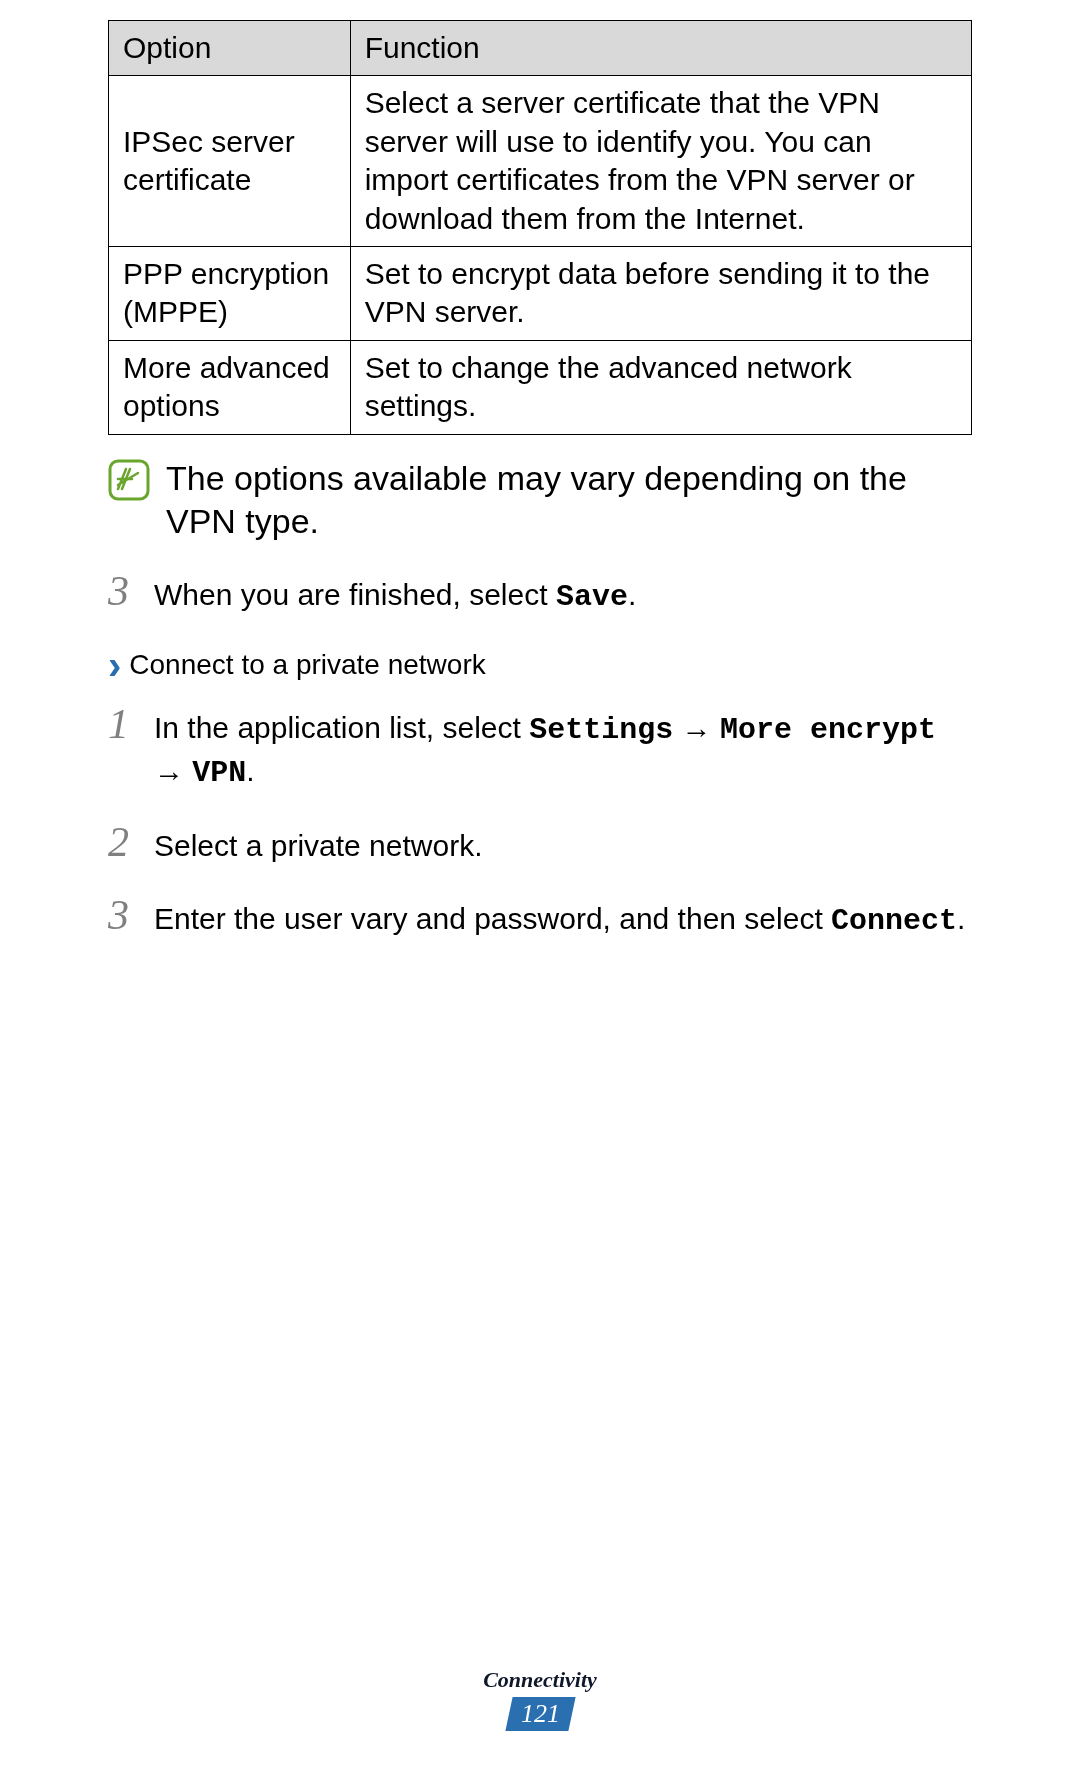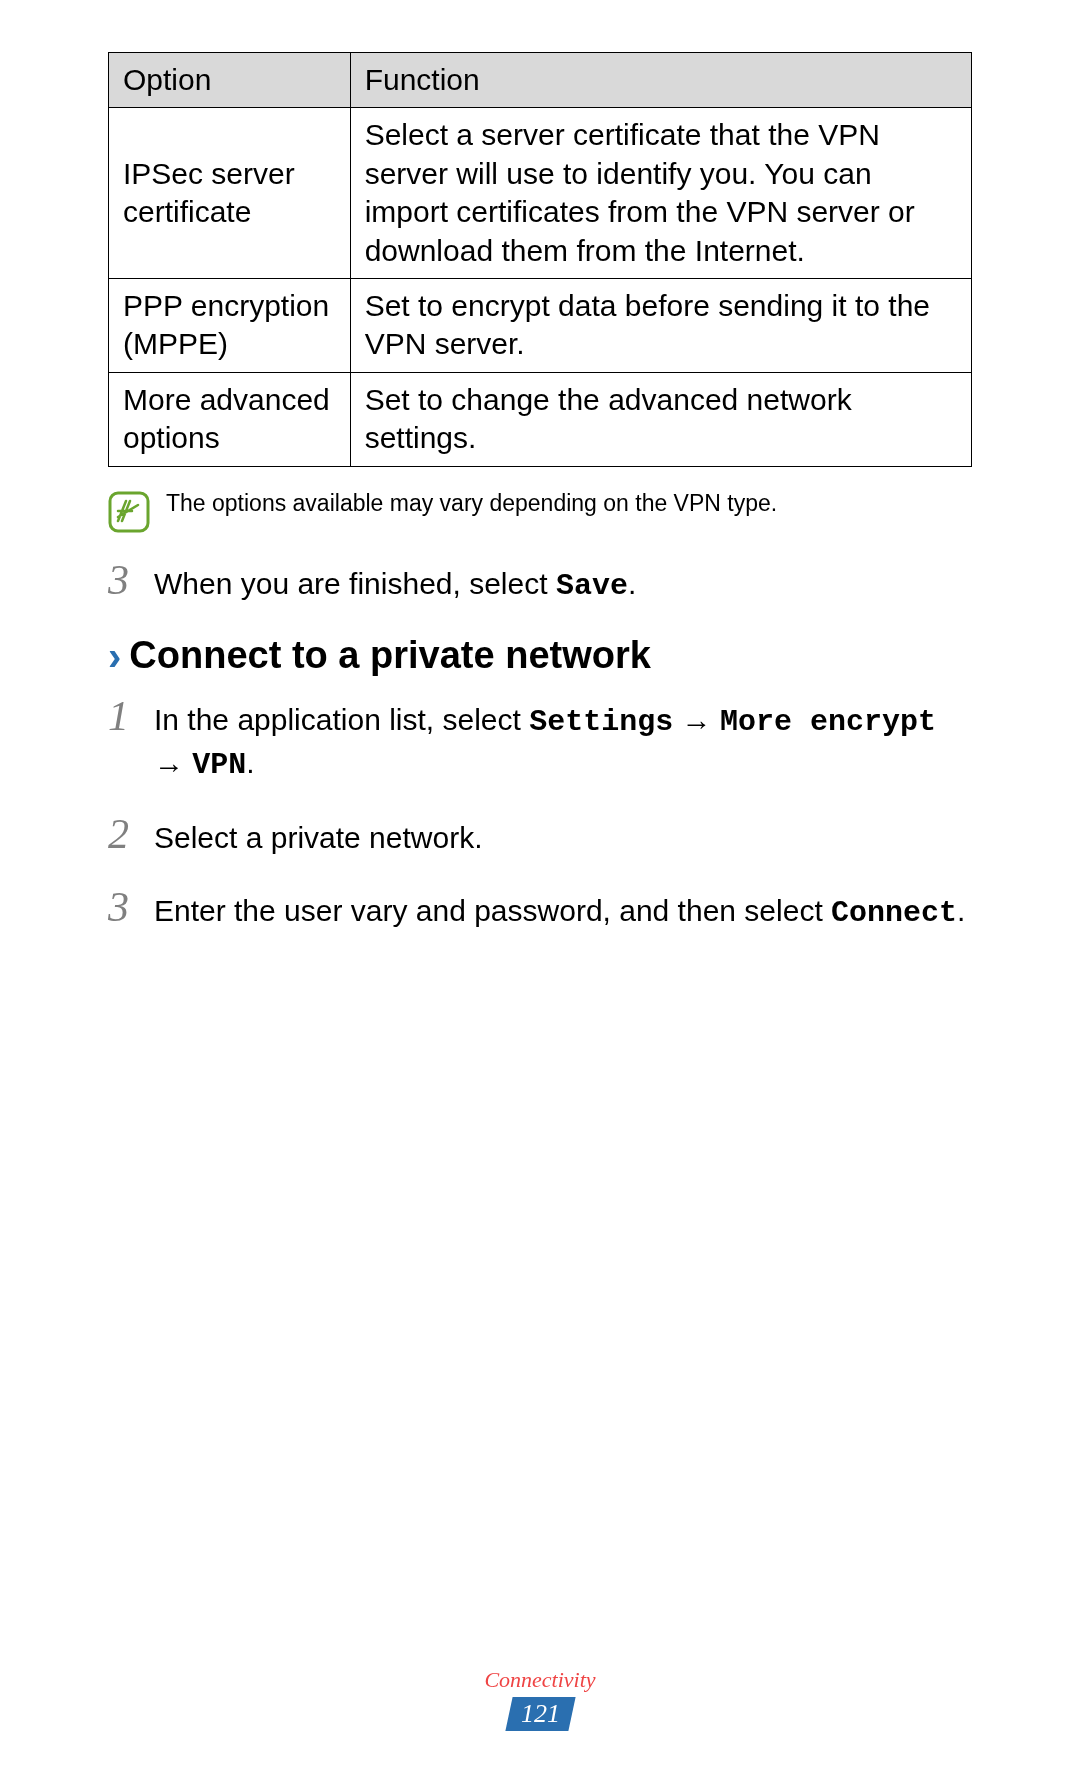--- a/index.html
+++ b/index.html
@@ -9,21 +9,21 @@
     }
     body {
       width: 1080px;
       height: 1771px;
       background: #fff;
       font-family: "Myriad Pro", "Segoe UI", Arial, sans-serif;
       color: #000;
       position: relative;
     }
     .page-content {
-      padding: 52px 108px 0 108px;
+      padding: 20px 108px 0 108px;
     }
     table {
       border-collapse: collapse;
       width: 100%;
       margin-bottom: 20px;
     }
     th, td {
       border: 1.5px solid #000;
       text-align: left;
       vertical-align: middle;
@@ -49,21 +49,21 @@
       margin-bottom: 24px;
       padding: 2px 0;
     }
     .note-icon {
       flex-shrink: 0;
       width: 42px;
       height: 42px;
       margin-top: 2px;
     }
     .note-text {
-      font-size: 23px;
+      font-size: 34px;
       line-height: 1.28;
     }
     .step-line {
       display: flex;
       align-items: baseline;
       gap: 14px;
       margin-bottom: 28px;
       font-size: 30px;
       line-height: 1.32;
     }
@@ -93,37 +93,38 @@
       margin-top: 22px;
       margin-bottom: 18px;
     }
     .chevron {
       color: #2a6fb0;
       font-weight: 700;
       font-size: 40px;
       line-height: 1;
     }
     .heading-text {
-      font-size: 38px;
-      font-weight: 700;
+      font-size: 28px;
+      font-weight: 400;
       color: #000;
     }
     .footer {
       position: absolute;
       bottom: 40px;
       left: 0;
       right: 0;
       text-align: center;
     }
     .footer-section {
       font-family: Georgia, "Times New Roman", serif;
       font-style: italic;
-      color: #ef4444;
+      color: #0f172a;
       font-size: 22px;
       margin-bottom: 4px;
+      font-weight: bold;
     }
     .page-num-badge {
       display: inline-block;
       background: #2a6fb0;
       color: #fff;
       font-style: italic;
       font-family: Georgia, "Times New Roman", serif;
       font-size: 26px;
       padding: 2px 12px;
       transform: skewX(-12deg);

